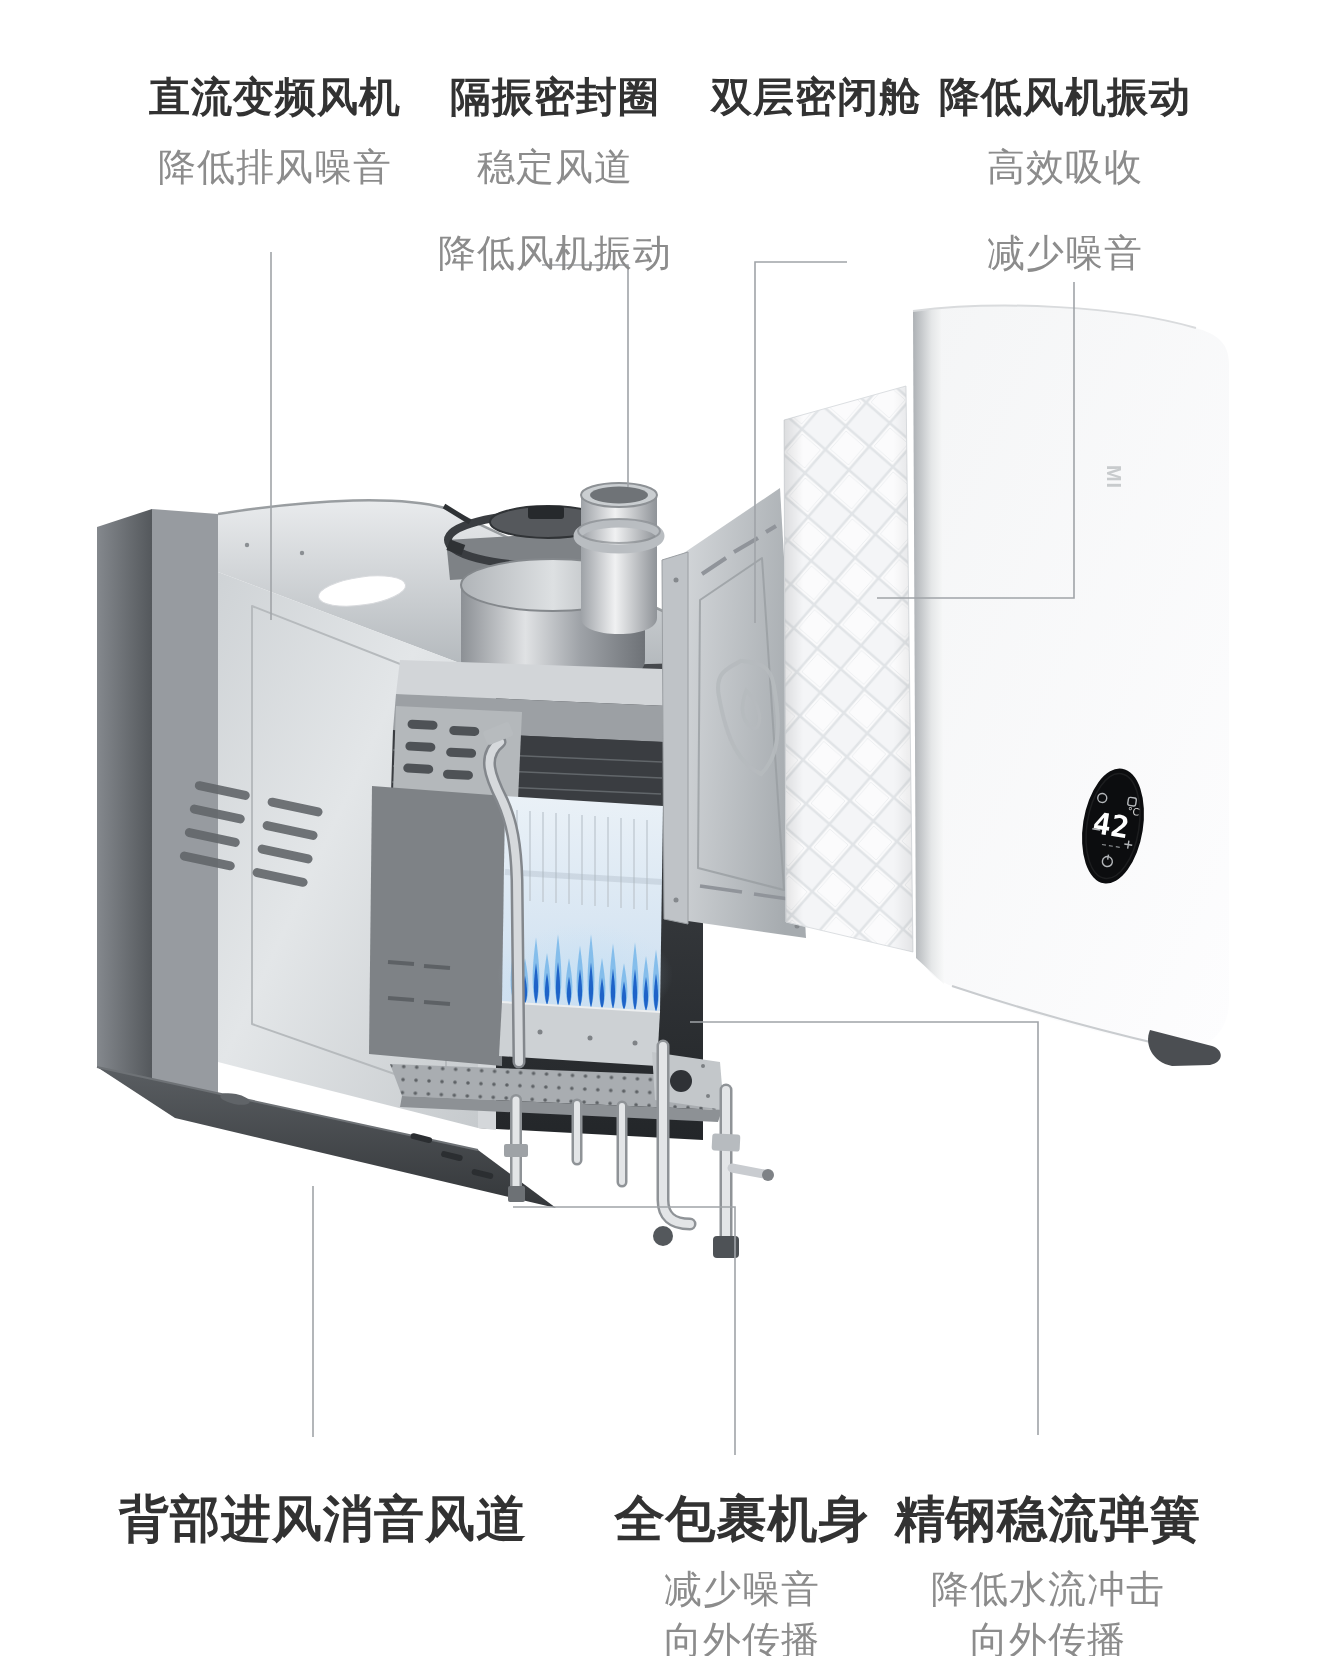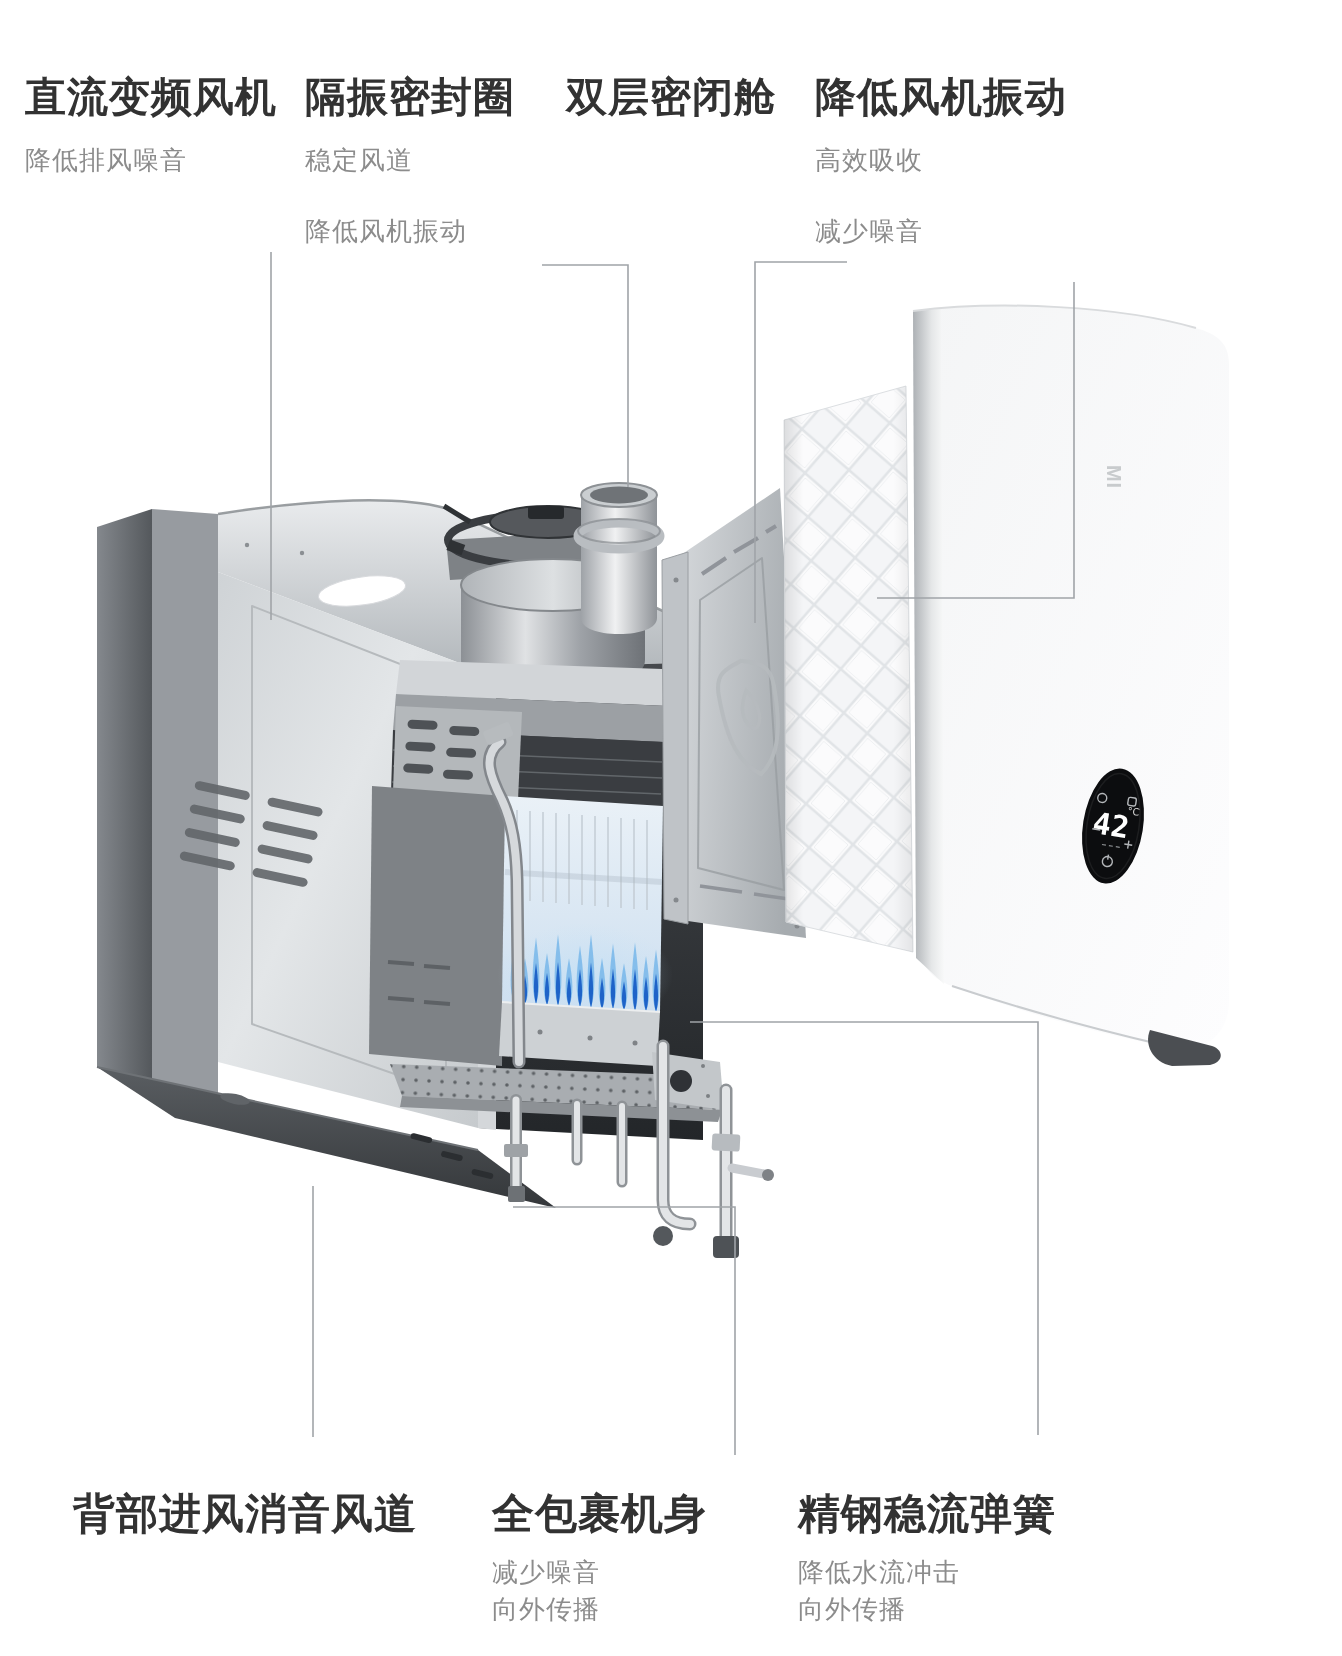--- a/index.html
+++ b/index.html
@@ -1,22 +1,22 @@
 <!DOCTYPE html>
 <html><head>
 <meta charset="utf-8">
 <style>
   html,body{margin:0;padding:0;background:#ffffff;}
   .page{position:relative;width:1342px;height:1656px;background:#ffffff;overflow:hidden;
         font-family:"Liberation Sans","DejaVu Sans",sans-serif;}
   .illu{position:absolute;left:0;top:0;}
-  .label{position:absolute;width:500px;text-align:left;color:#323232;}
+  .label{position:absolute;width:500px;text-align:center;color:#323232;}
   .label .t{font-size:41px;font-weight:600;line-height:1.25;letter-spacing:1px;}
-  .label.bottom .t{font-size:42px;}
-  .label .s{font-size:26px;line-height:1.2;color:#8c8c8c;letter-spacing:1px;}
+  .label.bottom .t{font-size:50px;}
+  .label .s{font-size:38px;line-height:1.2;color:#8c8c8c;letter-spacing:1px;}
   .label.top .s{margin-top:22px;}
   .label.top .s + .s{margin-top:40px;}
   .label.bottom .s{margin-top:16px;}
   .label.bottom .s + .s{margin-top:6px;}
 </style>
 </head>
 <body>
 
 <div class="page">
 

